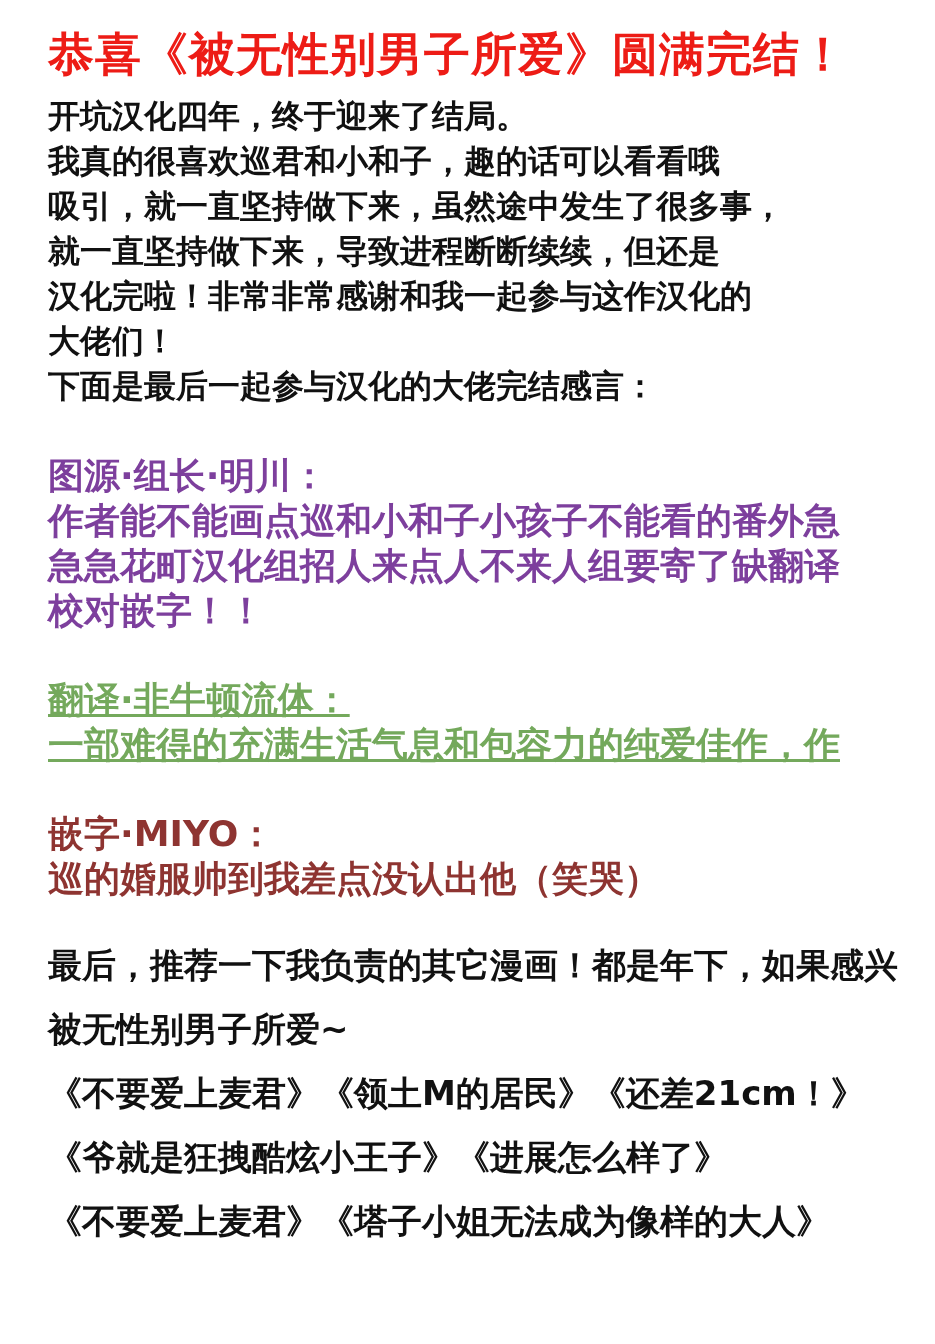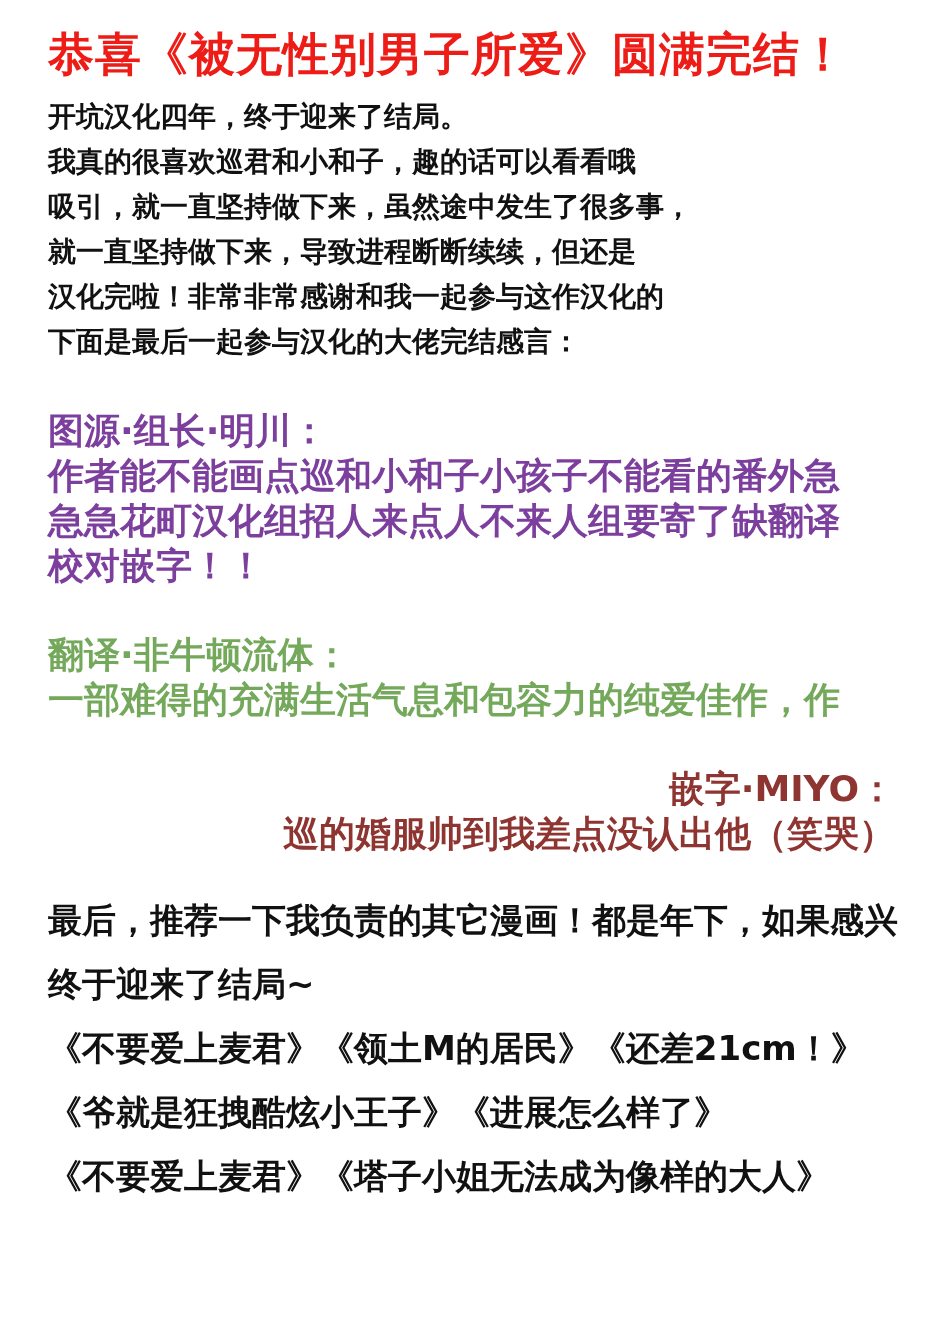--- a/index.html
+++ b/index.html
@@ -9,67 +9,68 @@
   }
   body {
     height: 1344px;
     overflow: hidden;
     font-family: "DejaVu Sans", "Liberation Sans", sans-serif;
     font-weight: bold;
   }
   .page {
     width: 935px;
     height: 1344px;
-    padding: 24px 40px 0 48px;
+    padding: 24px 27px 0 48px;
     background: var(--background, #ffffff);
   }
   .title {
     font-size: 46px;
     line-height: 60px;
     letter-spacing: 1px;
     color: var(--title-color, #ed1c16);
     white-space: nowrap;
   }
   .intro { margin-top: 10px; }
   .line {
-    font-size: 28px;
+    font-size: 32px;
     line-height: 45px;
     color: var(--body-color, #111111);
     white-space: nowrap;
   }
   .sec { margin-top: 44px; }
   .sec .line, .sec .sec-header {
     font-size: 36px;
     line-height: 45px;
     white-space: nowrap;
   }
   .sec-scanner .line, .sec-scanner .sec-header { color: var(--scanner-color, #7d3f9d); }
-  .sec-translator .line, .sec-translator .sec-header { color: var(--translator-color, #74a95c); }
+  .sec-translator .line, .sec-translator .sec-header { color: var(--translator-color, #74a95c); text-decoration: underline; }
   .sec-proofreader .line, .sec-proofreader .sec-header { color: var(--proofreader-color, #304564); }
-  .sec-typesetter .line, .sec-typesetter .sec-header { color: var(--typesetter-color, #8e3431); text-align: right; }
+  .sec-typesetter .line, .sec-typesetter .sec-header { color: var(--typesetter-color, #8e3431); }
   .outro { margin-top: 44px; }
   .outro .line {
     font-size: 34px;
     line-height: 41px;
     margin-top: 23px;
   }
 </style>
 </head>
 <body>
 
 <div class="page">
 
   <h1 class="title">恭喜《被无性别男子所爱》圆满完结！</h1>
 
   <div class="intro">
     <div class="line">开坑汉化四年，终于迎来了结局。</div>
     <div class="line">我真的很喜欢巡君和小和子，趣的话可以看看哦</div>
     <div class="line">吸引，就一直坚持做下来，虽然途中发生了很多事，</div>
     <div class="line">就一直坚持做下来，导致进程断断续续，但还是</div>
     <div class="line">汉化完啦！非常非常感谢和我一起参与这作汉化的</div>
+    <div class="line">大佬们！</div>
     <div class="line">下面是最后一起参与汉化的大佬完结感言：</div>
   </div>
 
   <section class="sec sec-scanner">
     <div class="sec-header">图源·组长·明川：</div>
     <div class="line">作者能不能画点巡和小和子小孩子不能看的番外急</div>
     <div class="line">急急花町汉化组招人来点人不来人组要寄了缺翻译</div>
     <div class="line">校对嵌字！！</div>
   </section>
 
@@ -79,19 +80,19 @@
   </section>
 
 
   <section class="sec sec-typesetter">
     <div class="sec-header">嵌字·MIYO：</div>
     <div class="line">巡的婚服帅到我差点没认出他（笑哭）</div>
   </section>
 
   <div class="outro">
     <div class="line">最后，推荐一下我负责的其它漫画！都是年下，如果感兴</div>
-    <div class="line">终于迎来了结局~</div>
+    <div class="line">被无性别男子所爱~</div>
     <div class="line">《不要爱上麦君》《领土M的居民》《还差21cm！》</div>
     <div class="line">《爷就是狂拽酷炫小王子》《进展怎么样了》</div>
     <div class="line">《不要爱上麦君》《塔子小姐无法成为像样的大人》</div>
   </div>
 
 </div>
 
 </body></html>

